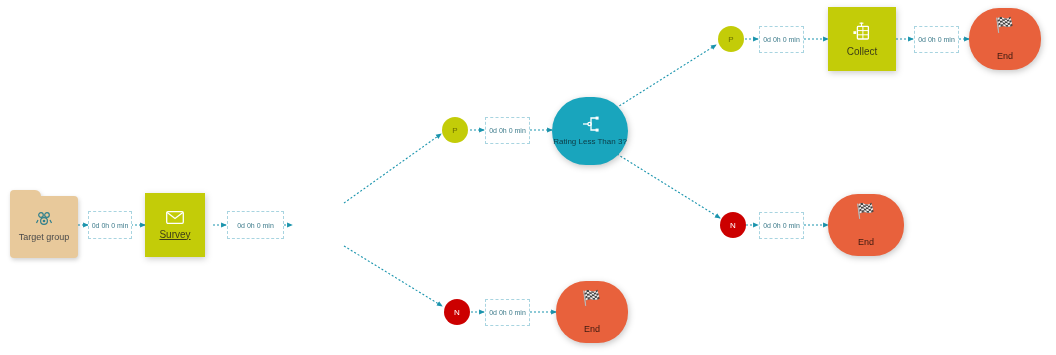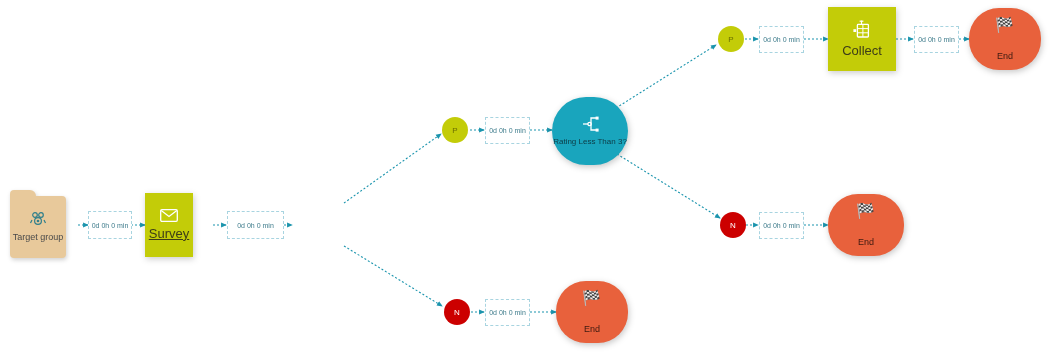--- a/index.html
+++ b/index.html
@@ -52,21 +52,21 @@
     height: 8px;
     background: #e8c99b;
     border-radius: 4px 6px 0 0;
   }
   .node-folder .node-label { margin-top: 6px; }
 
   
   .node-square {
     background: #c3cc08;
     color: #3d3d18;
-    font-size: 13px;
+    font-size: 10px;
     filter: drop-shadow(1px 2px 3px rgba(0,0,0,0.2));
   }
   .node-square .node-label { margin-top: 5px; }
 
   
   .node-decision {
     background: #19a5bd;
     color: #0d3b45;
     font-size: 8px;
     border-radius: 34px;
@@ -156,39 +156,39 @@
       <line x1="804" y1="39" x2="828" y2="39"></line>
 
       <line x1="896" y1="39" x2="913" y2="39"></line>
       <line x1="959" y1="39" x2="969" y2="39"></line>
 
       <line x1="746" y1="225" x2="758" y2="225"></line>
       <line x1="804" y1="225" x2="828" y2="225"></line>
     </g>
   </svg>
 
-  <div class="node node-folder" style="left:10px; top:196px; width:56px; height:62px;">
+  <div class="node node-folder" style="left:10px; top:196px; width:68px; height:62px;">
     <div class="folder-tab"></div>
     <span class="icon">
       <svg width="18" height="16" viewBox="0 0 18 16">
         <circle cx="6" cy="4" r="2.3" fill="none" stroke="#2f7f8c" stroke-width="1.2"></circle>
         <circle cx="12" cy="4" r="2.3" fill="none" stroke="#2f7f8c" stroke-width="1.2"></circle>
         <circle cx="9" cy="10" r="3.4" fill="none" stroke="#2f7f8c" stroke-width="1.2"></circle>
         <circle cx="9" cy="10" r="1.3" fill="#2f7f8c"></circle>
         <path d="M3 9 L1.5 12 M15 9 L16.5 12" stroke="#2f7f8c" stroke-width="1.2" fill="none"></path>
       </svg>
     </span>
     <span class="node-label">Target group</span>
   </div>
 
   <div class="delay-box" style="left:88px; top:211px; width:44px; height:28px;">
     <span>0d 0h 0 min</span>
   </div>
 
-  <div class="node node-square" style="left:145px; top:193px; width:48px; height:64px;text-decoration:underline;">
+  <div class="node node-square" style="left:145px; top:193px; width:60px; height:64px;text-decoration:underline;">
     <span class="icon">
       <svg width="18" height="13" viewBox="0 0 18 13">
         <rect x="0.7" y="0.7" width="16.6" height="11.6" rx="1.2" fill="none" stroke="#ffffff" stroke-width="1.3"></rect>
         <path d="M1.2 1.6 L9 7.4 L16.8 1.6" fill="none" stroke="#ffffff" stroke-width="1.3"></path>
       </svg>
     </span>
     <span class="node-label">Survey</span>
   </div>
 
   <div class="delay-box" style="left:227px; top:211px; width:57px; height:28px;">

